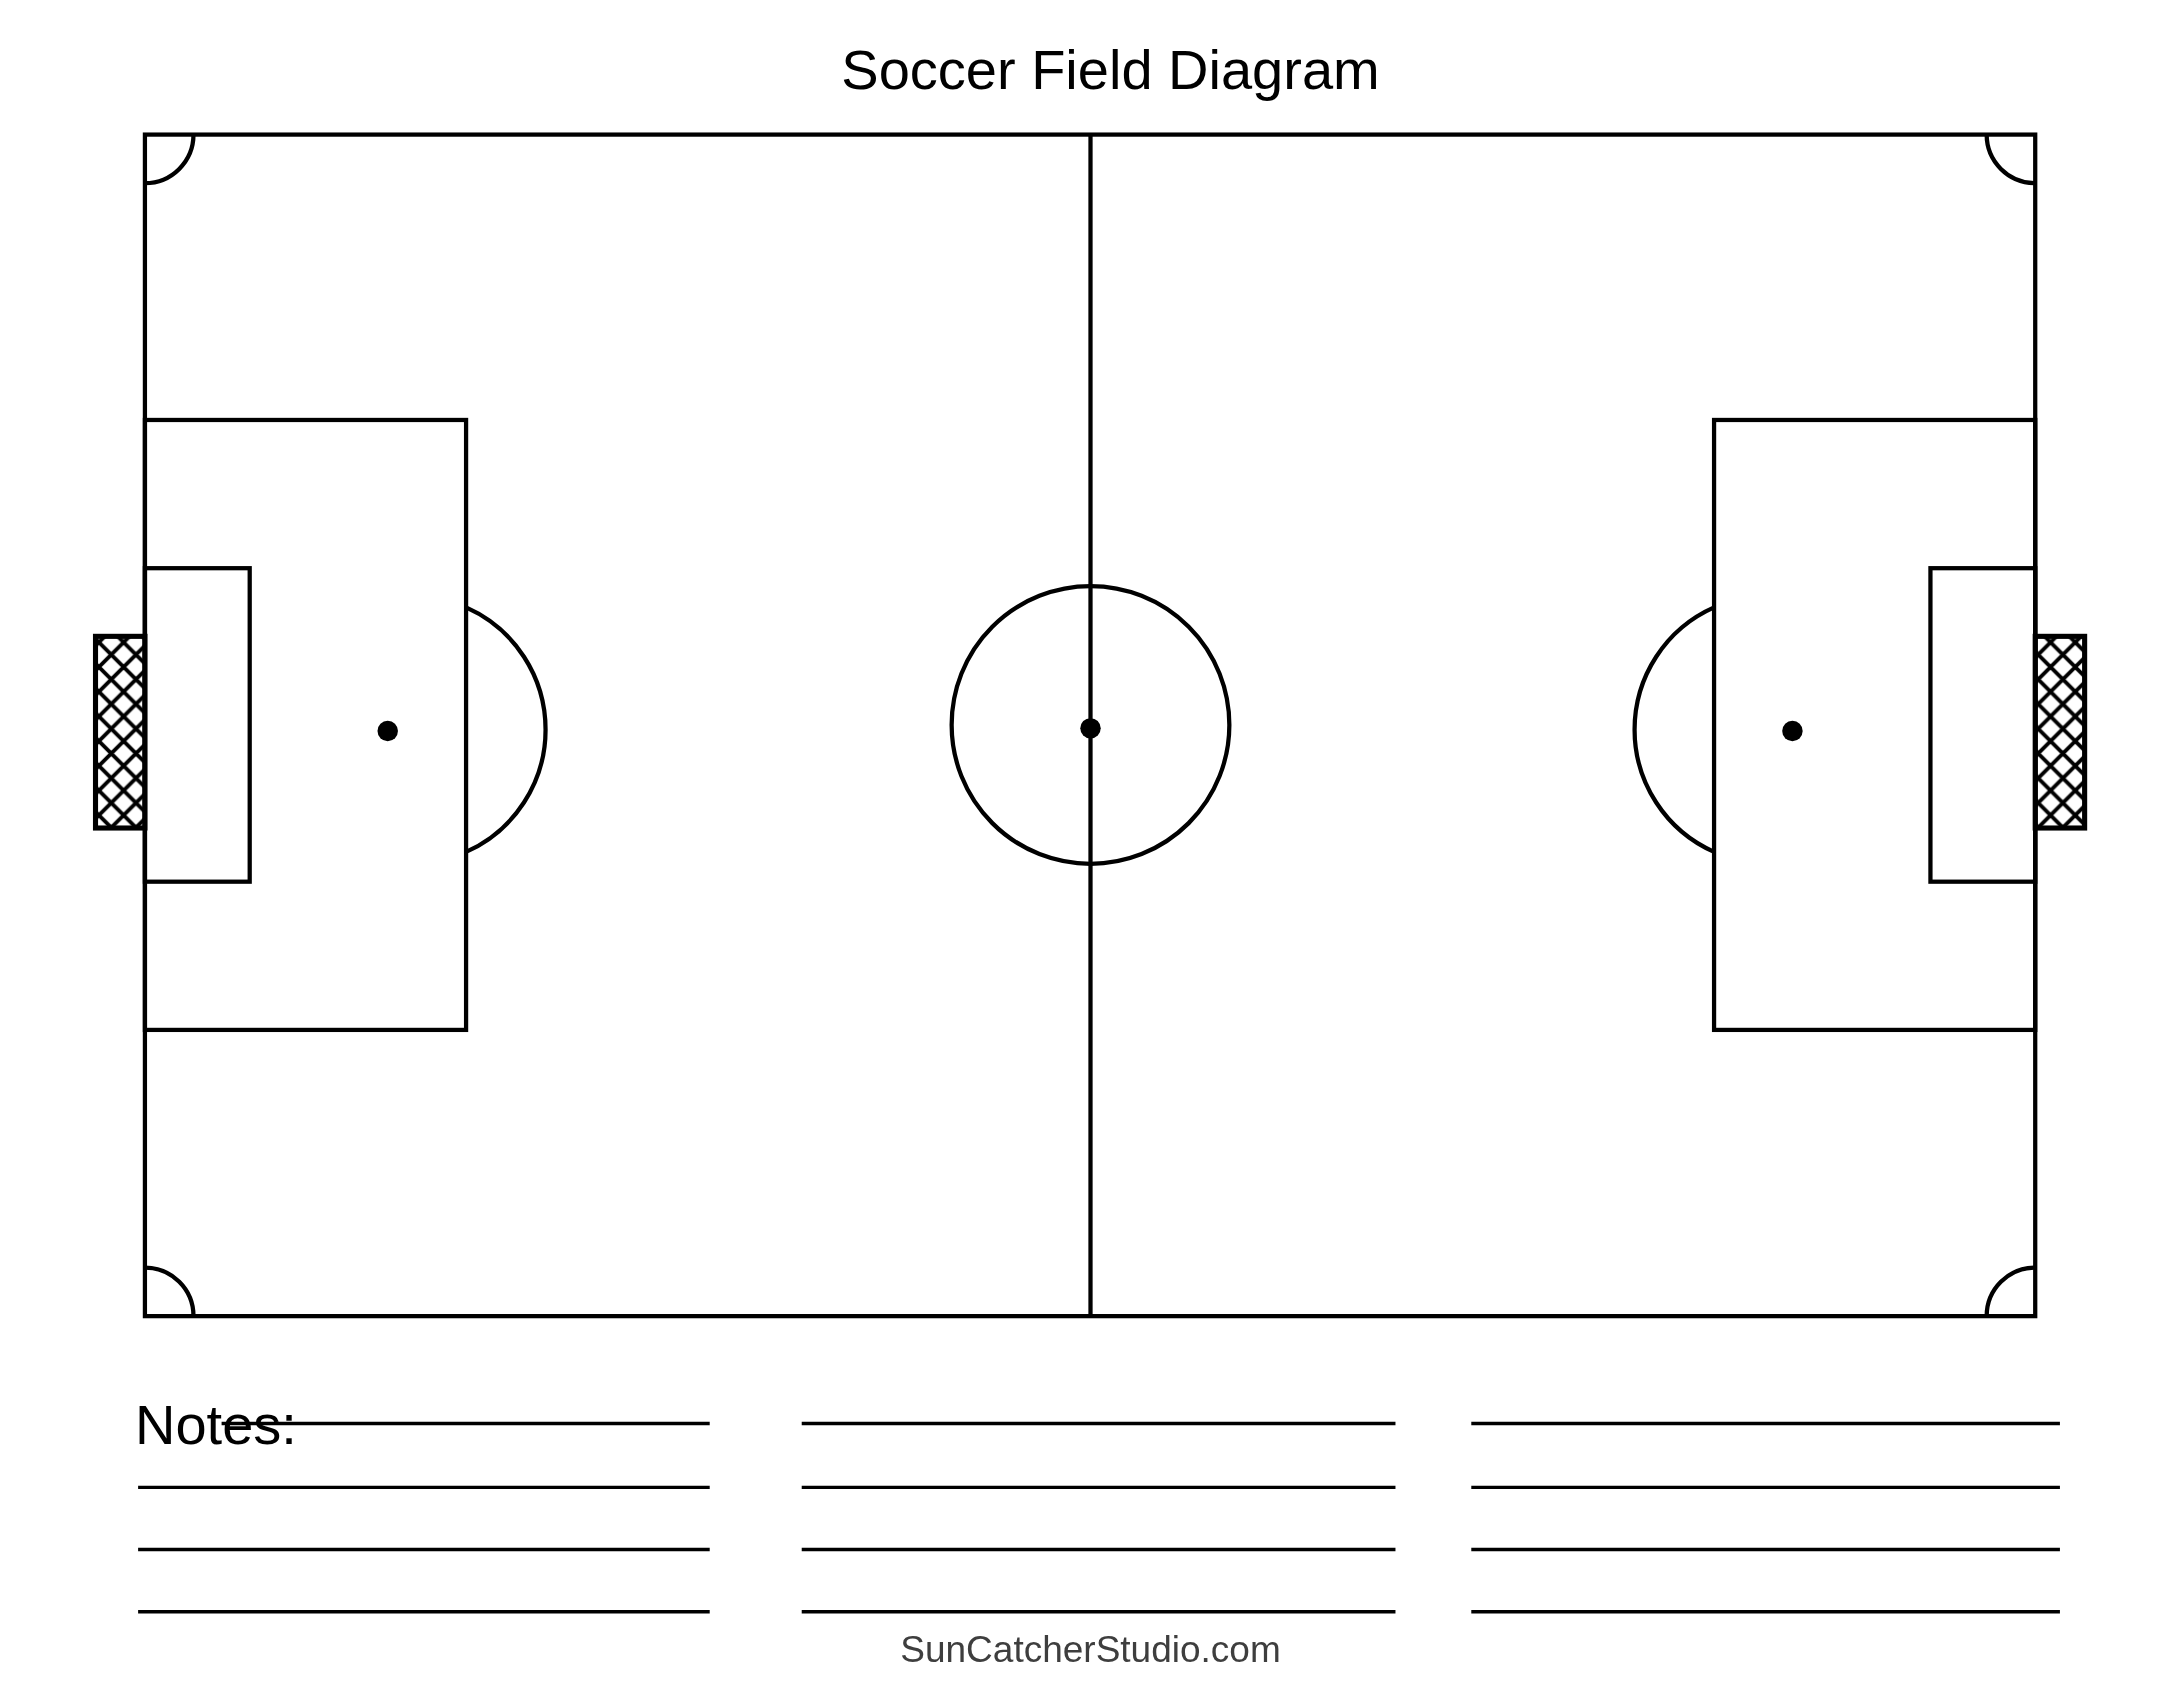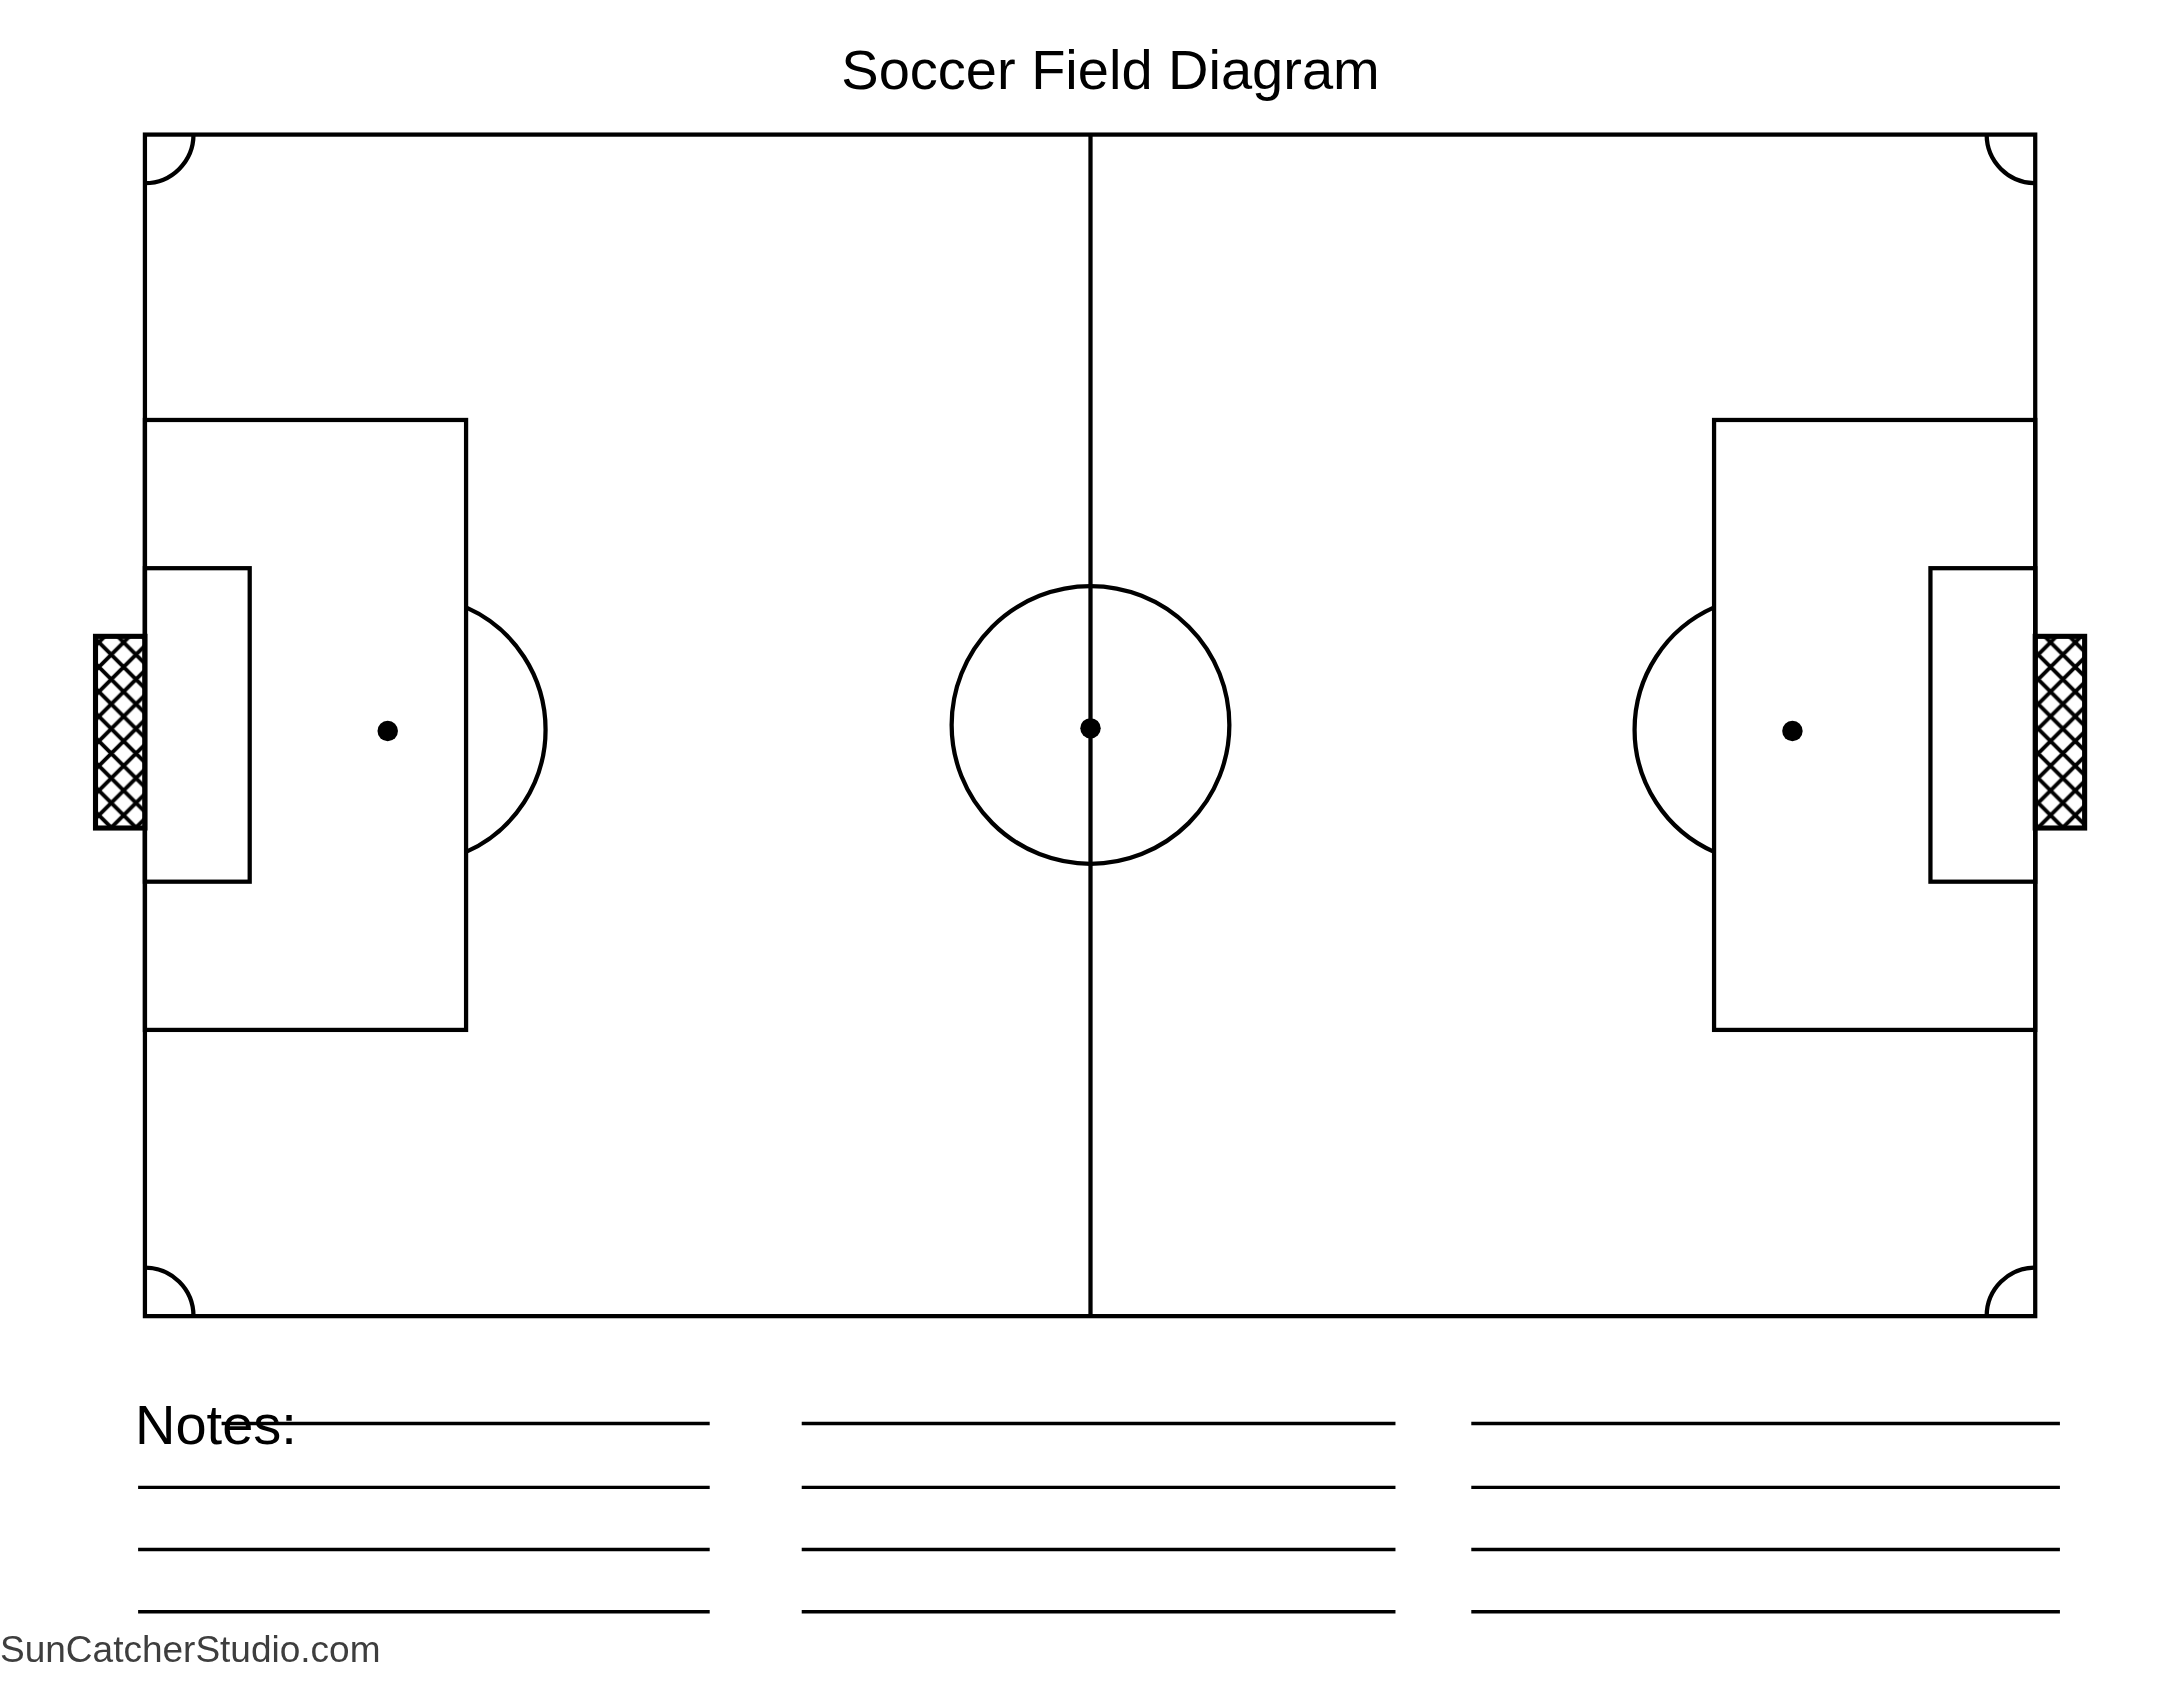--- a/index.html
+++ b/index.html
@@ -34,20 +34,21 @@
     top: 1392px;
     font-size: 56px;
     font-weight: 400;
     color: #000000;
   }
   .footer-credit {
     position: absolute;
     top: 1629px;
     left: 0;
     width: 100%;
+    text-align: center;
     font-size: 37px;
     font-weight: 400;
     color: #3e3e3e;
   }
   svg.field-svg {
     position: absolute;
     top: 0;
     left: 0;
     width: 2181px;
     height: 1685px;

